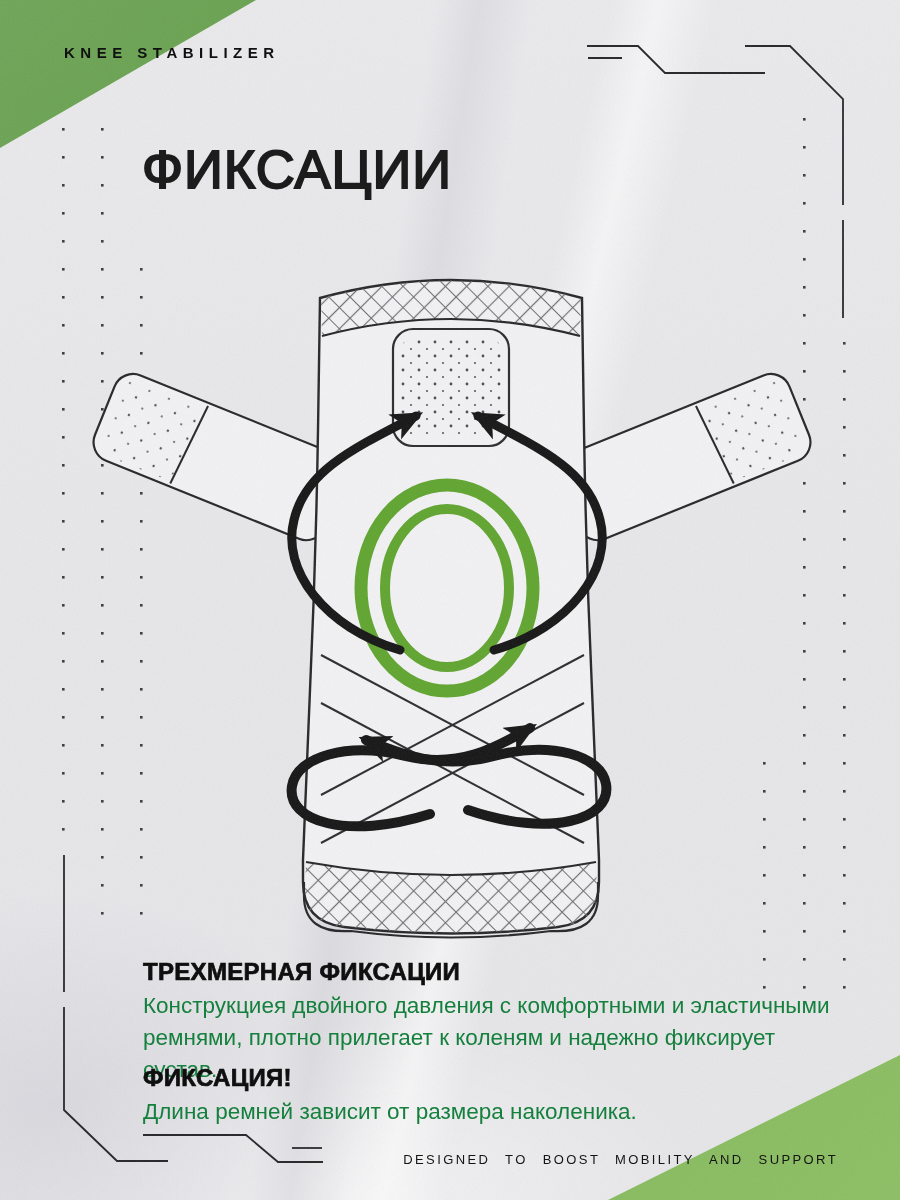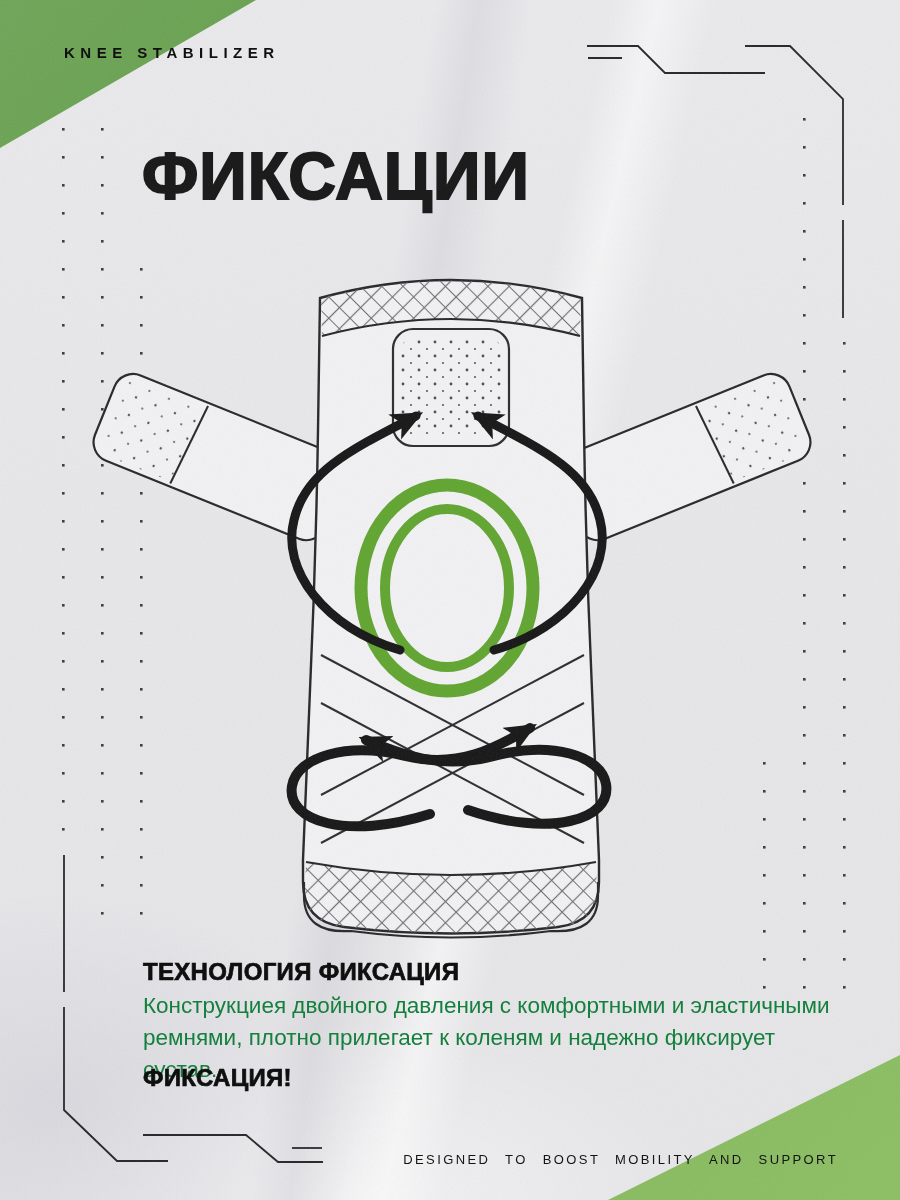--- a/index.html
+++ b/index.html
@@ -25,21 +25,21 @@
   }
   .tri-br{
     position:absolute;right:0;bottom:0;width:292px;height:145px;
     background:linear-gradient(315deg,#8cbf63,#86ba5d);
     clip-path:polygon(100% 0,100% 100%,0 100%);
   }
   svg.scene{position:absolute;inset:0;}
   .txt{position:absolute;color:#161616;}
   .knee-label{left:64px;top:44px;font-size:15px;font-weight:700;letter-spacing:5.5px;color:#101010;}
   .h1a{left:145px;top:102px;font-size:31px;font-weight:400;letter-spacing:2px;color:#262626;}
-  .h1b{left:142px;top:138px;font-size:66px;font-weight:700;letter-spacing:1px;color:#1c1c1c;-webkit-text-stroke:2px #1c1c1c;}
+  .h1b{left:142px;top:138px;font-size:54px;font-weight:400;letter-spacing:1px;color:#1c1c1c;-webkit-text-stroke:2px #1c1c1c;}
   .sec-title{left:143px;font-size:24px;font-weight:700;color:#0f0f0f;-webkit-text-stroke:.7px #0f0f0f;letter-spacing:.3px;}
   .sec-body{left:143px;width:690px;font-size:22.5px;line-height:32px;color:#15803d;white-space:pre-line;}
   .t-fix-title{top:958px;}
   .t-fix-body{top:990px;}
   .t-warn-title{top:1064px;}
   .t-warn-body{top:1096px;}
   .designed{right:62px;top:1152px;font-size:13px;font-weight:400;letter-spacing:2.4px;word-spacing:9px;color:#141414;}
 </style>
 </head>
 <body>
@@ -147,20 +147,21 @@
         <path marker-end="url(#ah)" d="M468,810 C550,838 612,820 606,784 C601,755 551,741 494,756 C437,771 396,752 366,740"></path>
       </g>
     </g>
 
     <rect x="0" y="0" width="900" height="1200" filter="url(#grain)" opacity="0.09"></rect>
   </svg>
 
   <div class="txt knee-label">KNEE STABILIZER</div>
   <div class="txt h1b">ФИКСАЦИИ</div>
 
-  <div class="txt sec-title t-fix-title">ТЕХНОЛОГИЯ ФИКСАЦИЯ</div>
+  <div class="txt sec-title t-fix-title">ТРЕХМЕРНАЯ ФИКСАЦИИ</div>
   <div class="txt sec-body t-fix-body">Конструкциея двойного давления с комфортными и эластичными
 ремнями, плотно прилегает к коленям и надежно фиксирует сустав.</div>
 
   <div class="txt sec-title t-warn-title">ФИКСАЦИЯ!</div>
+  <div class="txt sec-body t-warn-body">Длина ремней зависит от размера наколеника.</div>
 
   <div class="txt designed">DESIGNED TO BOOST MOBILITY AND SUPPORT</div>
 </div>
 
 </body></html>

